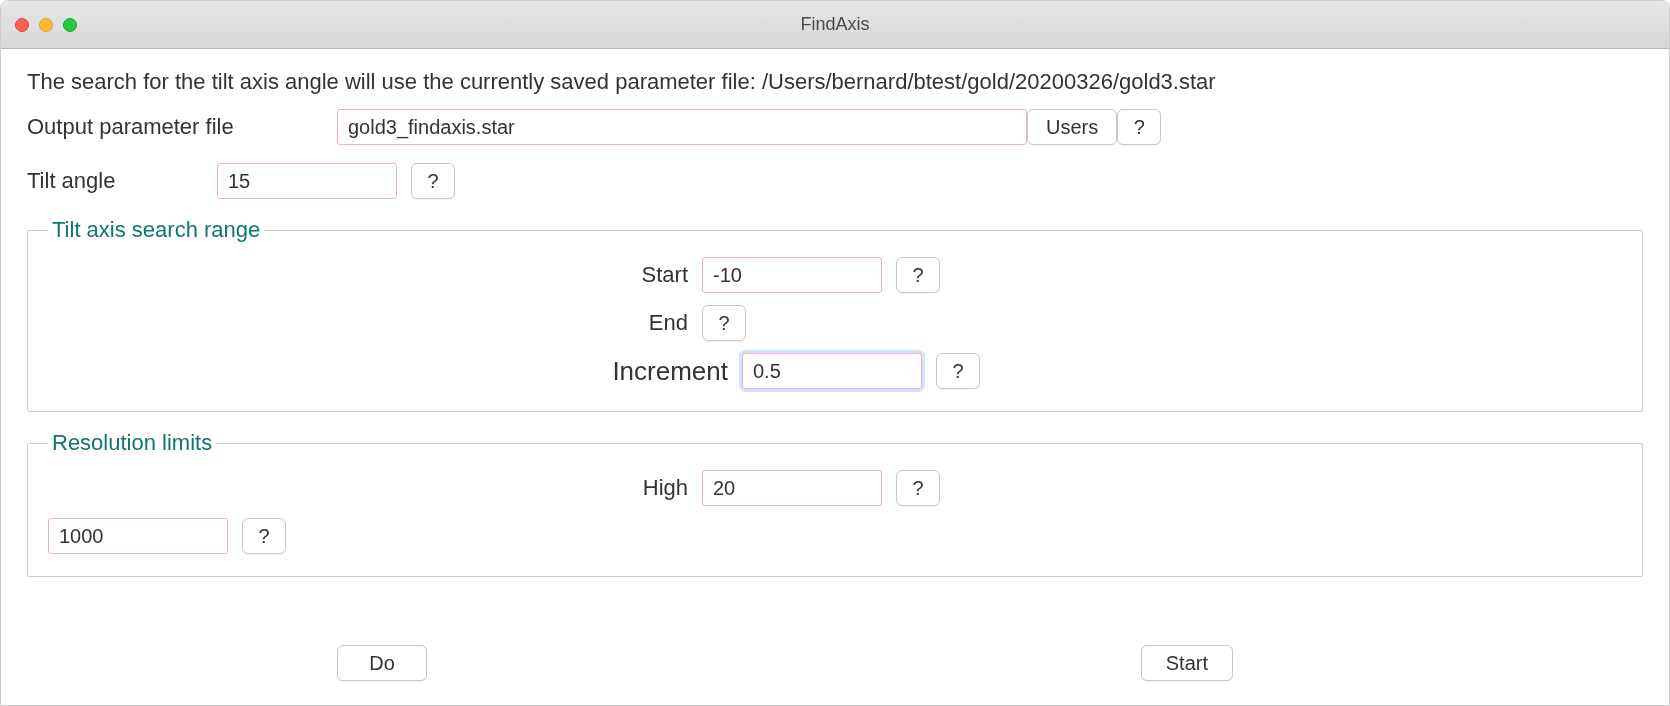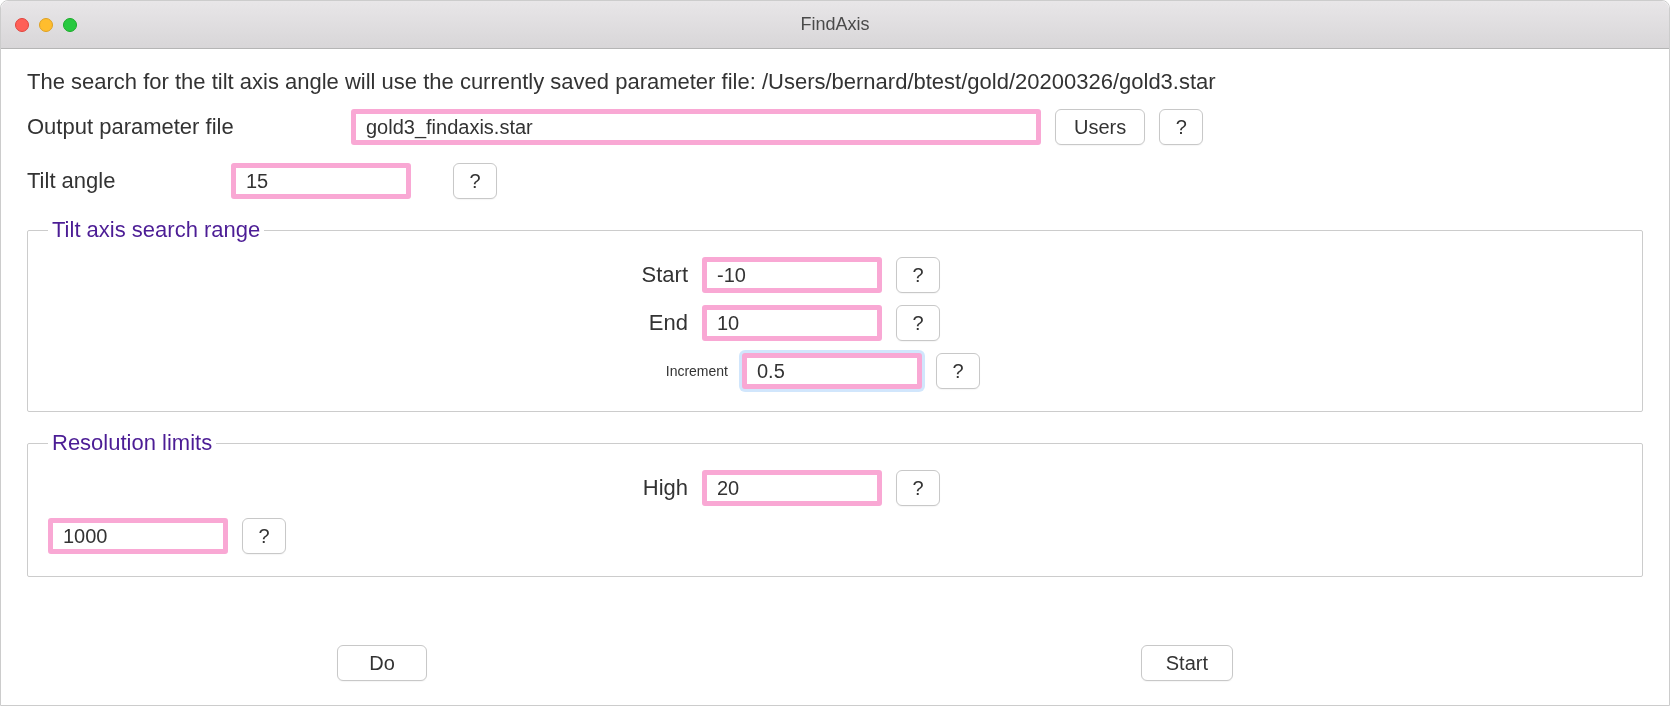--- a/index.html
+++ b/index.html
@@ -64,34 +64,33 @@
     }
     .intro {
       font-size: 22px;
       margin-bottom: 14px;
       color: #333;
     }
     .row {
       display: flex;
       align-items: center;
       margin-bottom: 18px;
-      gap: 14px;
     }
     .label-output {
       width: 310px;
       font-size: 22px;
     }
     .label-tilt {
       width: 190px;
       font-size: 22px;
     }
     input[type="text"] {
       font-size: 20px;
       padding: 6px 10px;
-      border: 5px solid #f9a8d4;
+      border: 1px solid #f9a8d4;
       border-radius: 3px;
       background: #fff;
       color: #333;
       height: 36px;
     }
     .input-wide { width: 690px; }
     .input-small { width: 180px; }
     .input-focused {
       border: 2px solid #7ab8f5;
       box-shadow: 0 0 0 3px rgba(122,184,245,0.35);
@@ -117,38 +116,38 @@
     }
     fieldset {
       border: 1px solid #ccc;
       border-radius: 2px;
       padding: 14px 20px 10px 20px;
       margin-bottom: 18px;
     }
     legend {
       font-size: 22px;
       padding: 0 4px;
-      color: #4c1d95;
+      color: #0f766e;
       margin-top: 46px;
     }
     .fs-row {
       display: flex;
       align-items: center;
       margin-bottom: 12px;
       gap: 14px;
     }
     .fs-label {
       width: 640px;
       text-align: right;
       font-size: 22px;
     }
     .fs-label-offset {
       width: 680px;
       text-align: right;
-      font-size: 14px;
+      font-size: 26px;
     }
     .footer {
       display: flex;
       justify-content: space-between;
       align-items: center;
       padding: 10px 26px 24px 26px;
     }
     .footer-left {
       margin-left: 310px;
     }
@@ -195,21 +194,20 @@
       <legend>Tilt axis search range</legend>
 
       <div class="fs-row">
         <div class="fs-label">Start</div>
         <input type="text" class="input-small" value="-10" style="">
         <button class="btn btn-help">?</button>
       </div>
 
       <div class="fs-row">
         <div class="fs-label">End</div>
-        <input type="text" class="input-small" value="10" style="">
         <button class="btn btn-help">?</button>
       </div>
 
       <div class="fs-row">
         <div class="fs-label-offset">Increment</div>
         <input type="text" class="input-small input-focused" value="0.5" style="">
         <button class="btn btn-help">?</button>
       </div>
     </fieldset>
 

